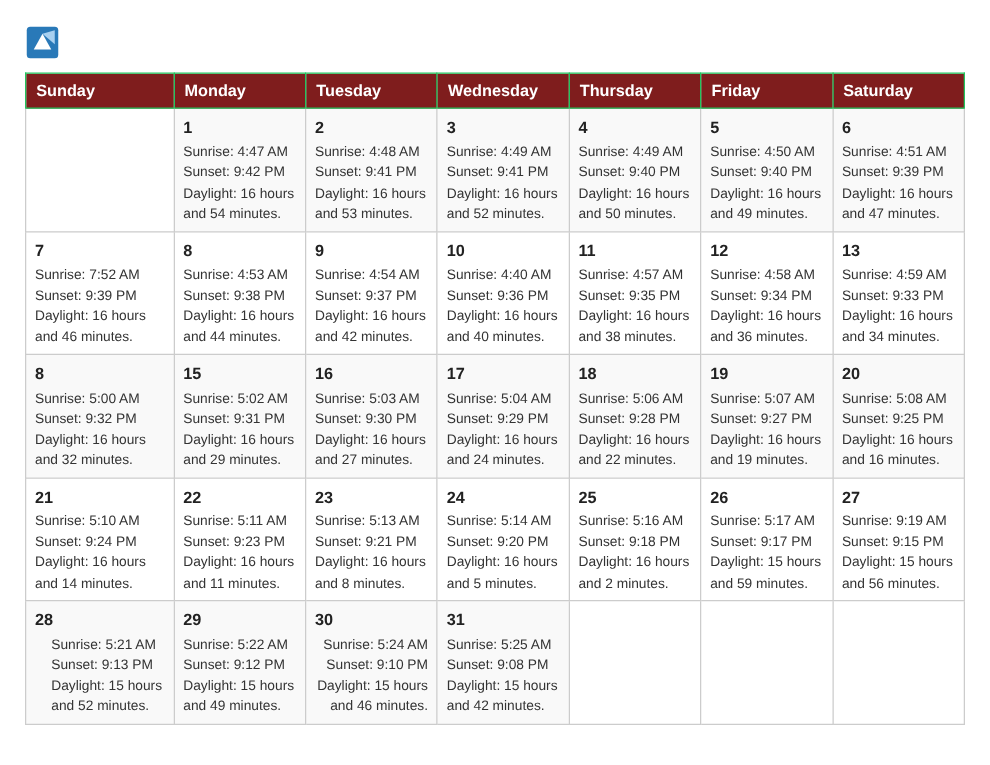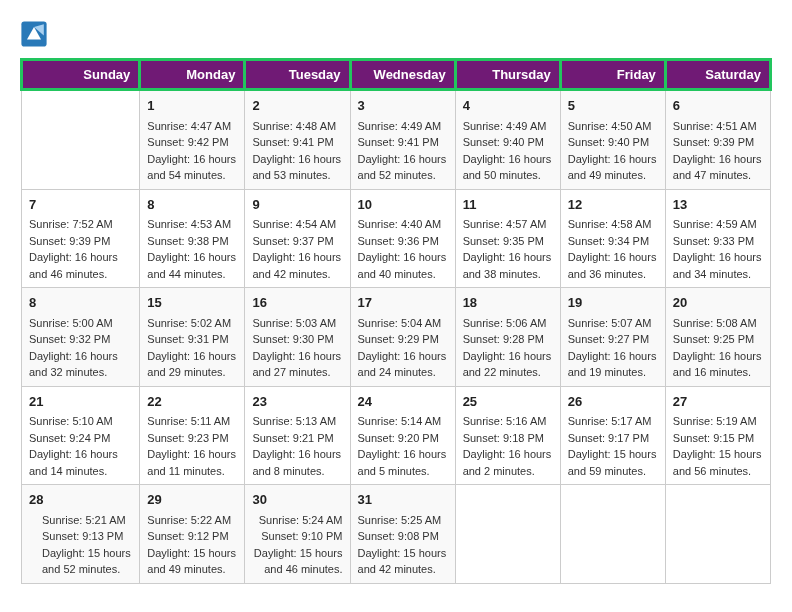--- a/index.html
+++ b/index.html
@@ -42,27 +42,27 @@
     .subtitle {
       font-size: 16px;
       color: #333;
     }
     table {
       width: 100%;
       border-collapse: collapse;
       font-size: 11px;
     }
     thead tr th {
-      background-color: #701a75;
+      background-color: #7f1d1d;
       color: #fff;
-      text-align: right;
+      text-align: left;
       padding: 6px 8px;
       font-size: 13px;
       font-weight: bold;
-      border: 3px solid #22c55e;
+      border: 1px solid #22c55e;
     }
     tbody tr td {
       border: 1px solid #ccc;
       vertical-align: top;
       padding: 5px 7px;
       min-height: 80px;
       color: #333;
       line-height: 1.5;
     }
     .day-num {
@@ -299,21 +299,21 @@
         </td>
         <td>
           <span class="day-num">26</span>
           <div style="white-space: pre-line;">Sunrise: 5:17 AM
 Sunset: 9:17 PM
 Daylight: 15 hours
 and 59 minutes.</div>
         </td>
         <td>
           <span class="day-num">27</span>
-          <div style="white-space: pre-line;">Sunrise: 5:19 AM
+          <div style="white-space: pre-line;">Sunrise: 9:19 AM
 Sunset: 9:15 PM
 Daylight: 15 hours
 and 56 minutes.</div>
         </td>
       </tr>
       <tr>
         <td>
           <span class="day-num">28</span>
           <div style="white-space: pre-line; margin-left: 13px;">Sunrise: 5:21 AM
 Sunset: 9:13 PM

